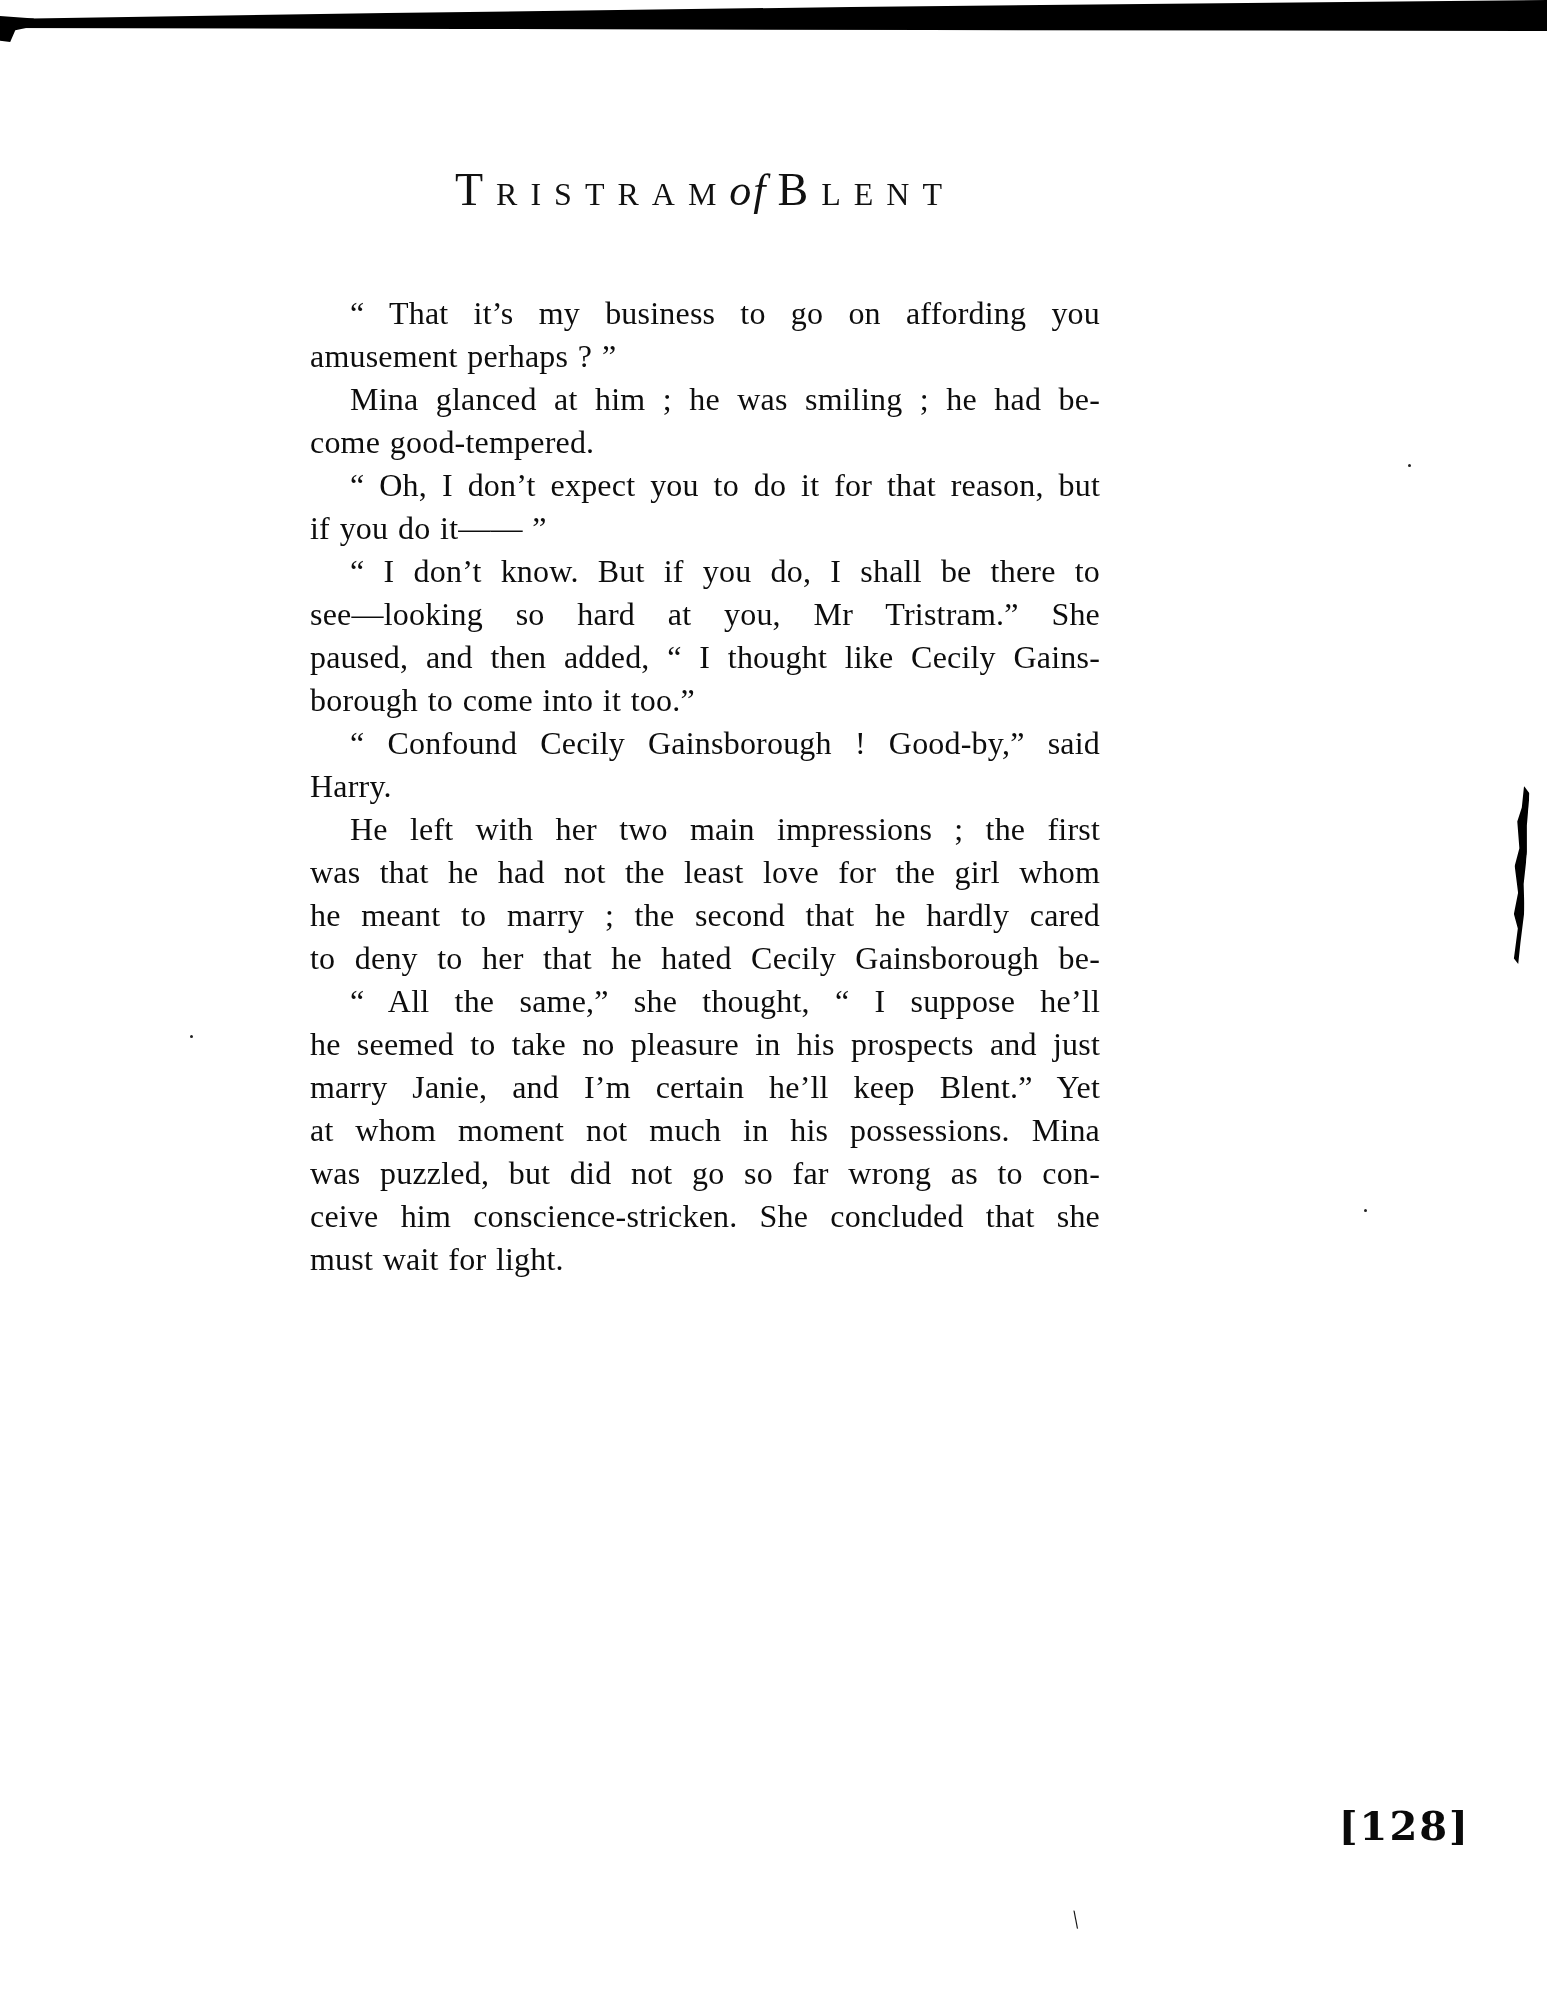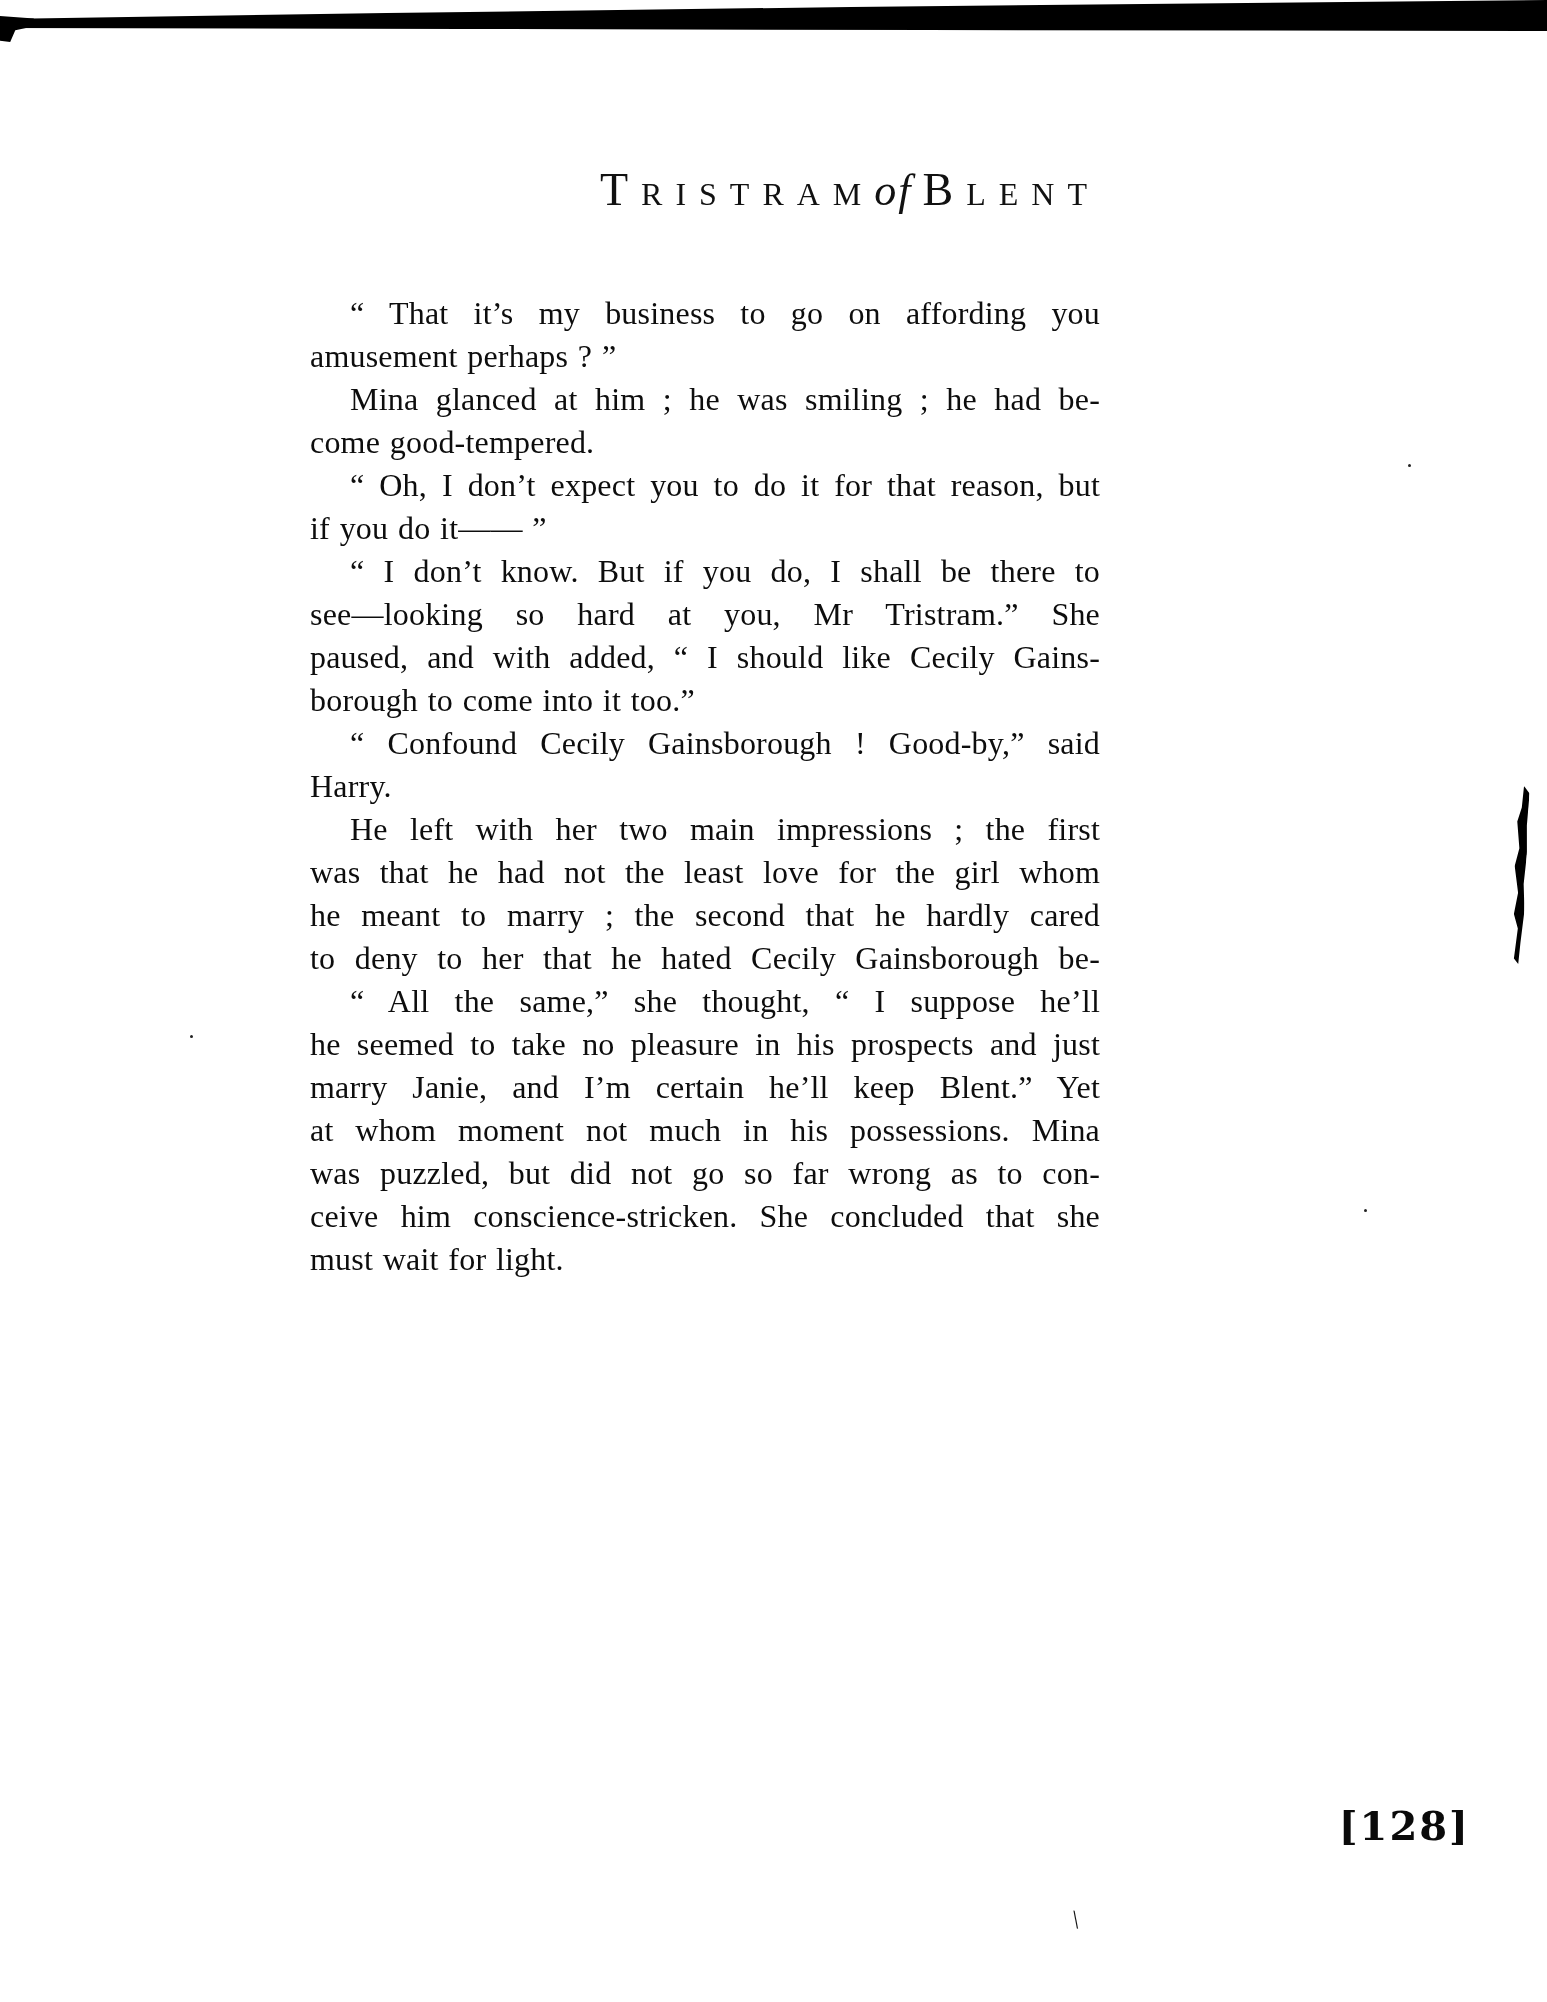--- a/index.html
+++ b/index.html
@@ -51,21 +51,21 @@
     font-size: 26px;
     color: #111;
     transform: rotate(8deg);
   }
 
   
   .running-head {
     position: absolute;
     left: 310px; top: 163px;
     width: 790px;
-    text-align: right;
+    text-align: center;
     white-space: nowrap;
   }
   .title-word {
     font-variant: small-caps;
     font-size: 46px;
     letter-spacing: 13px;
     color: #111;
   }
   .title-of {
     font-style: italic;
@@ -133,21 +133,21 @@
 
   <div class="body-block">
     <div class="ln first">“ That it’s my business to go on affording you</div>
     <div class="ln last">amusement perhaps ? ”</div>
     <div class="ln first">Mina glanced at him ;  he was smiling ;  he had be-</div>
     <div class="ln last">come good-tempered.</div>
     <div class="ln first">“ Oh, I don’t expect you to do it for that reason, but</div>
     <div class="ln last">if you do it—— ”</div>
     <div class="ln first">“ I don’t know.  But if you do, I shall be there to</div>
     <div class="ln">see—looking so hard at you, Mr Tristram.”  She</div>
-    <div class="ln">paused, and with added, “ I should like Cecily Gains-</div>
+    <div class="ln">paused, and then added, “ I thought like Cecily Gains-</div>
     <div class="ln last">borough to come into it too.”</div>
     <div class="ln first">“ Confound Cecily Gainsborough !  Good-by,” said</div>
     <div class="ln last">Harry.</div>
     <div class="ln first">He left with her two main impressions ;  the first</div>
     <div class="ln">was that he had not the least love for the girl whom</div>
     <div class="ln">he meant to marry ;  the second that he hardly cared</div>
     <div class="ln">to deny to her that he hated Cecily Gainsborough be-</div>
     <div class="ln first">“ All the same,” she thought, “ I suppose he’ll</div>
     <div class="ln">he seemed to take no pleasure in his prospects and just</div>
     <div class="ln">marry Janie, and I’m certain he’ll keep Blent.”  Yet</div>

